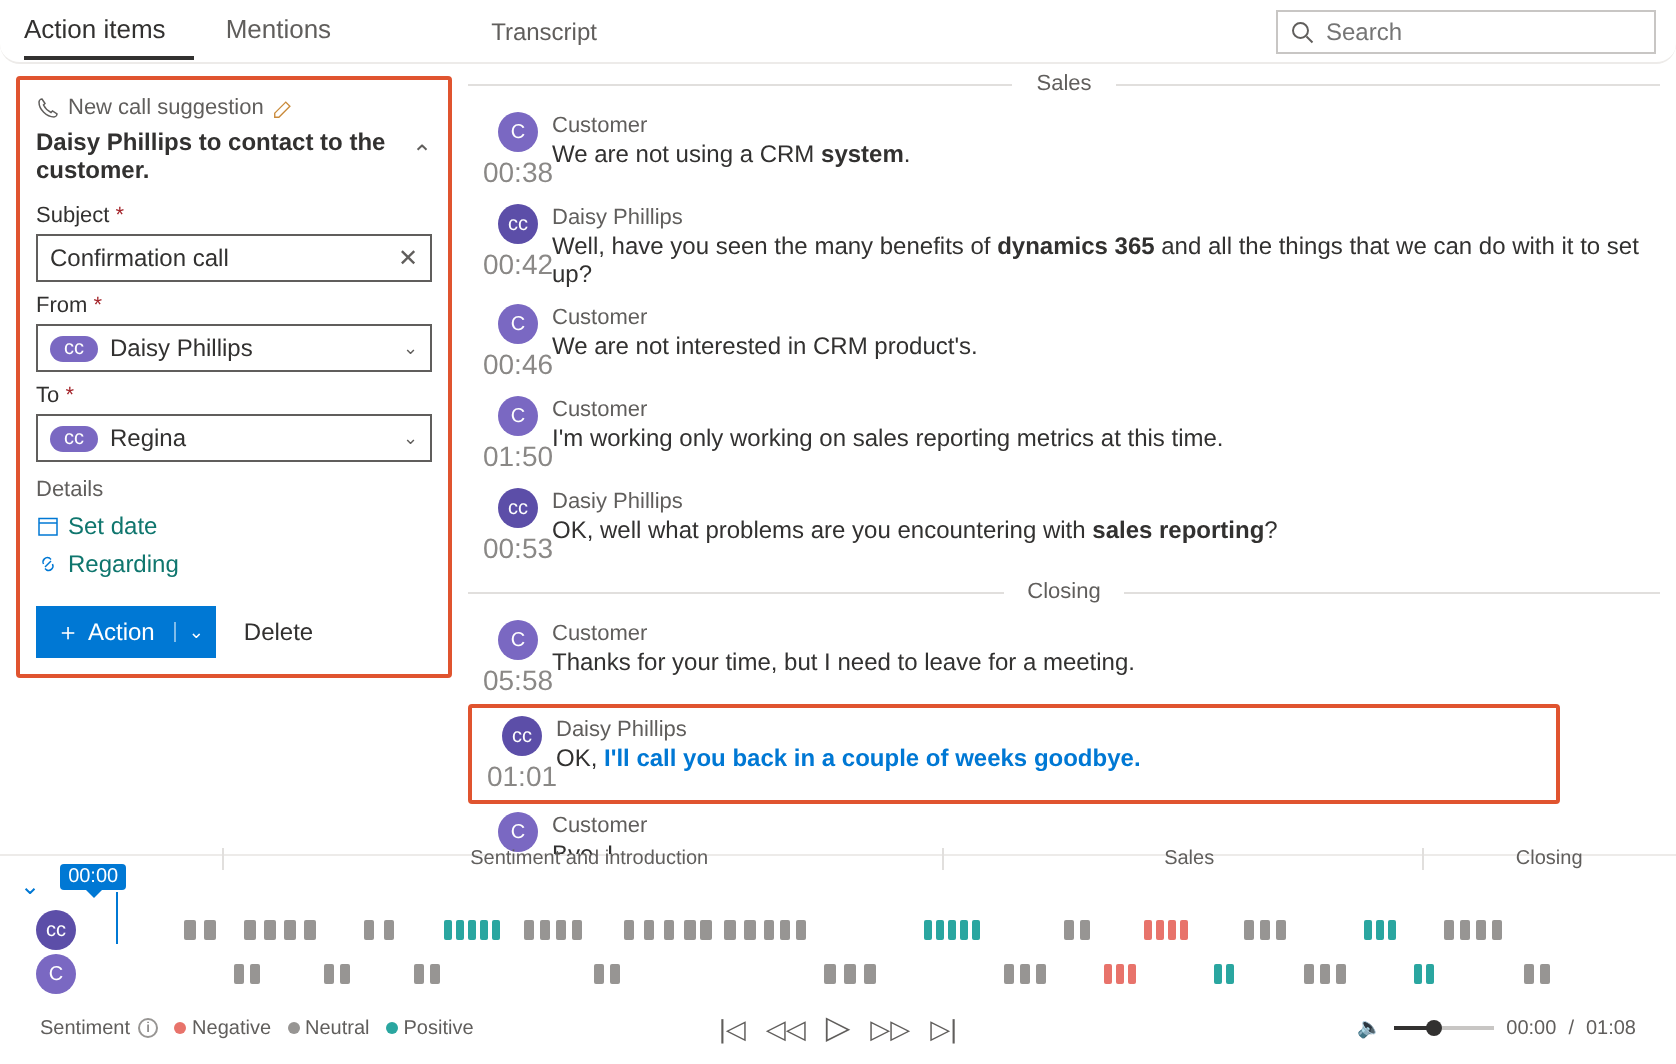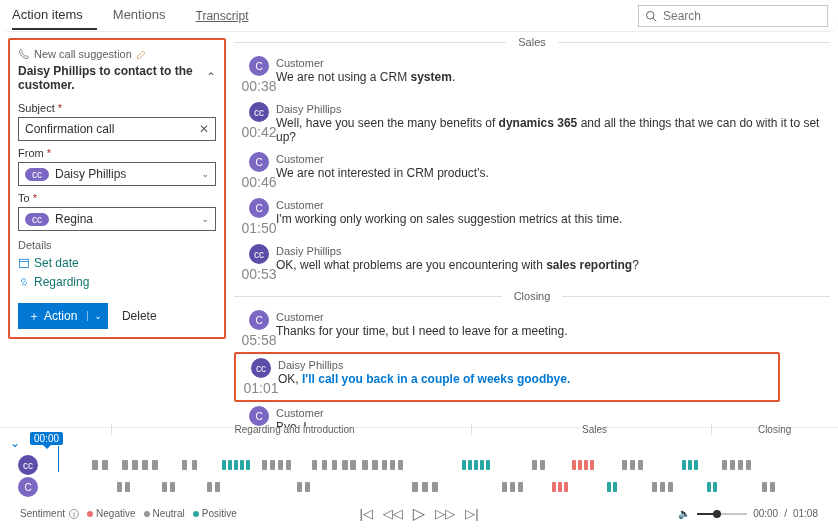--- a/index.html
+++ b/index.html
@@ -2,21 +2,21 @@
 <html><head>
 <meta charset="utf-8">
 <style>
   * { box-sizing: border-box; margin: 0; padding: 0; font-family: "Segoe UI", Arial, sans-serif; }
   body { width: 838px; height: 532px; background: #fff; font-size: 12px; color: #323130; overflow: hidden; }
   .container { display: flex; flex-direction: column; height: 100%; }
   .top-row { display: flex; align-items: center; border-bottom: 1px solid #edebe9; height: 32px; border-radius: 10px; }
   .tabs { display: flex; margin-left: 12px; }
   .tab { padding: 6px 14px 6px 0; margin-right: 16px; font-size: 13px; color: #605e5c; cursor: pointer; }
   .tab.active { color: #323130; border-bottom: 2px solid #323130; font-weight: 400; }
-  .transcript-label { color: #605e5c; font-size: 12px; text-decoration: underline; }
+  .transcript-label { margin-left: 50px; color: #605e5c; font-size: 12px; }
   .search-box { margin-left: auto; margin-right: 10px; display: flex; align-items: center; border: 1px solid #c8c6c4; height: 22px; width: 190px; padding: 0 6px; background: #fff; }
   .search-box svg { width: 12px; height: 12px; margin-right: 6px; }
   .search-box input { border: none; outline: none; font-size: 12px; flex: 1; background: transparent; }
 
   .main { display: flex; flex: 1; overflow: hidden; }
   .left-panel { width: 234px; padding: 6px 8px; }
   .card { border: 2px solid #e0542f; border-radius: 2px; padding: 8px; position: relative; }
   .sugg-row { display: flex; align-items: center; color: #605e5c; font-size: 11px; margin-bottom: 4px; }
   .sugg-row svg { width: 12px; height: 12px; margin-right: 4px; }
   .chev { position: absolute; right: 8px; top: 30px; color: #605e5c; }
@@ -206,21 +206,21 @@
               <div class="text">We are not interested in CRM product's.</div>
             </div>
           </div>
           <div class="turn">
             <div class="tcol">
               <span class="avatar av-c">C</span>
               <span class="tstamp">01:50</span>
             </div>
             <div class="body">
               <div class="speaker">Customer</div>
-              <div class="text">I'm working only working on sales suggestion metrics at this time.</div>
+              <div class="text">I'm working only working on sales reporting metrics at this time.</div>
             </div>
           </div>
           <div class="turn">
             <div class="tcol">
               <span class="avatar av-cc">cc</span>
               <span class="tstamp">00:53</span>
             </div>
             <div class="body">
               <div class="speaker">Dasiy Phillips</div>
               <div class="text">OK, well what problems are you encountering with <b>sales reporting</b>?</div>
@@ -266,21 +266,21 @@
         </div>
     </div>
   </div>
 
   <div class="timeline">
     <div class="tl-body">
       <div class="tl-head">
         <span class="chev-dn">⌄</span>
         <span class="badge-time">00:00</span>
         <div class="tl-segments">
-          <div class="tl-seg">Regarding and introduction</div>
+          <div class="tl-seg">Sentiment and introduction</div>
           <div class="tl-seg">Sales</div>
           <div class="tl-seg">Closing</div>
         </div>
       </div>
       <div class="playline"></div>
       <div class="tracks">
         <div class="track">
           <span class="avatar av-cc">cc</span>
           <div class="segline" id="trk1">
               <div class="blk c-n" style="left: 30px; width: 6px;"></div>

